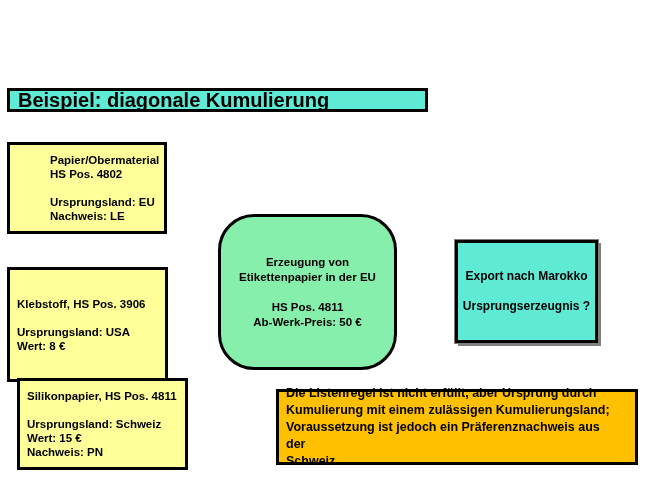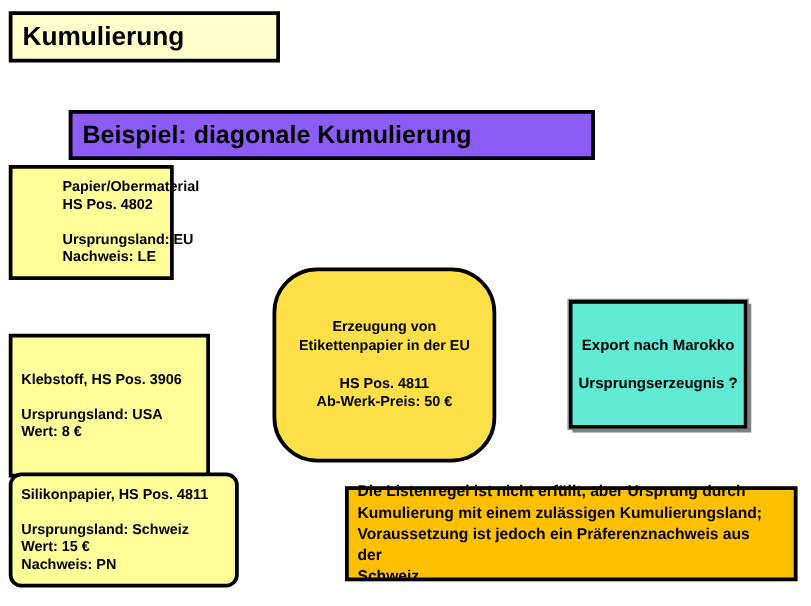--- a/index.html
+++ b/index.html
@@ -25,41 +25,40 @@
   .pre { white-space: pre-line; }
 
   .title-box {
     left: 7px; top: 9px; width: 217px; height: 41px;
     background: #FFFFCC;
     font-size: 21px;
     display: flex; align-items: center;
     padding-left: 8px;
   }
   .heading-box {
-    left: 7px; top: 88px; width: 421px; height: 40px;
-    background: #8b5cf6;
+    left: 7px; top: 88px; width: 421px; height: 24px;
+    background: #5eead4;
     font-size: 20px;
     display: flex; align-items: center;
     padding-left: 8px;
-    margin-left: 48px;
   }
   .material-box {
     background: #FFFF99;
     font-size: 11.5px;
     line-height: 14px;
     display: flex; align-items: center;
     padding-left: 7px; padding-right: 3px;
   }
-  .material-1 { left: 7px; top: 132px; width: 132px; height: 92px; padding-left: 40px; }
+  .material-1 { left: 7px; top: 142px; width: 160px; height: 92px; padding-left: 40px; }
   .material-2 { left: 7px; top: 267px; width: 161px; height: 115px; }
-  .material-3 { left: 7px; top: 378px; width: 184px; height: 92px; border-radius: 10px; }
+  .material-3 { left: 17px; top: 378px; width: 171px; height: 92px; }
 
   .process-box {
     left: 218px; top: 214px; width: 179px; height: 156px;
-    background: #fde047;
+    background: #86efac;
     border-radius: 36px;
     font-size: 11.5px;
     line-height: 15px;
     display: flex; align-items: center; justify-content: center;
     text-align: center;
     padding: 0 4px;
   }
   .export-box {
     left: 455px; top: 240px; width: 143px; height: 103px;
     background: #5eead4;
@@ -78,23 +77,20 @@
     line-height: 17px;
     display: flex; align-items: center;
     padding-left: 7px; padding-right: 20px;
   }
 </style>
 </head>
 <body>
 
 <div class="slide">
 
-  <div class="box title-box">
-    <span>Kumulierung</span>
-  </div>
 
   <div class="box heading-box">
     <span>Beispiel: diagonale Kumulierung</span>
   </div>
 
   <div class="box material-box material-1">
     <div class="pre">Papier/Obermaterial
 HS Pos. 4802
 
 Ursprungsland: EU

